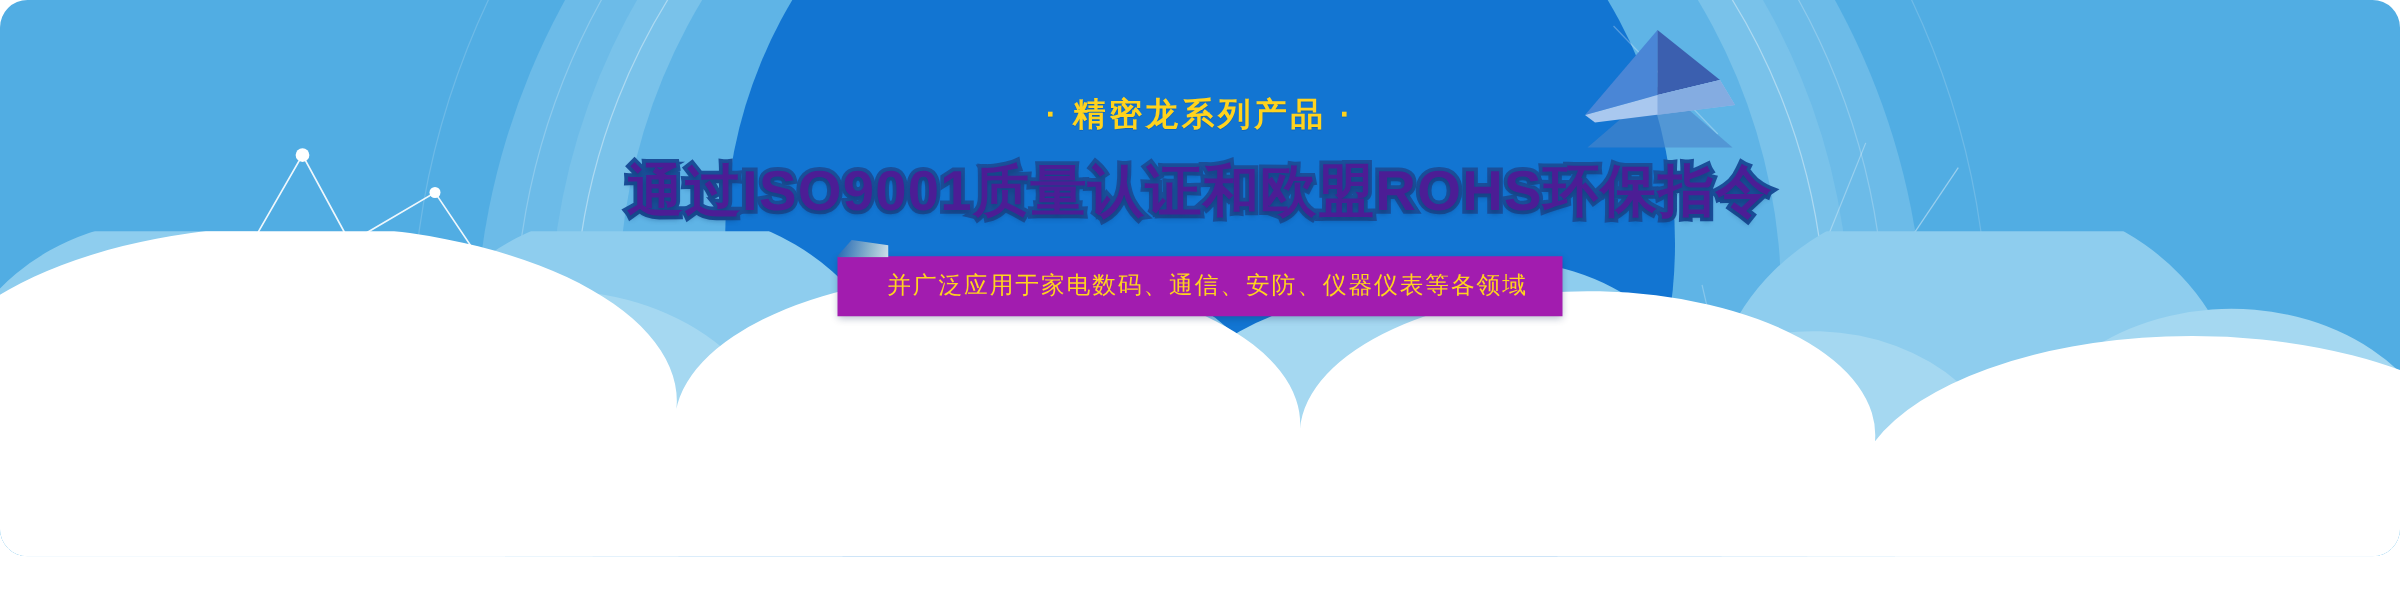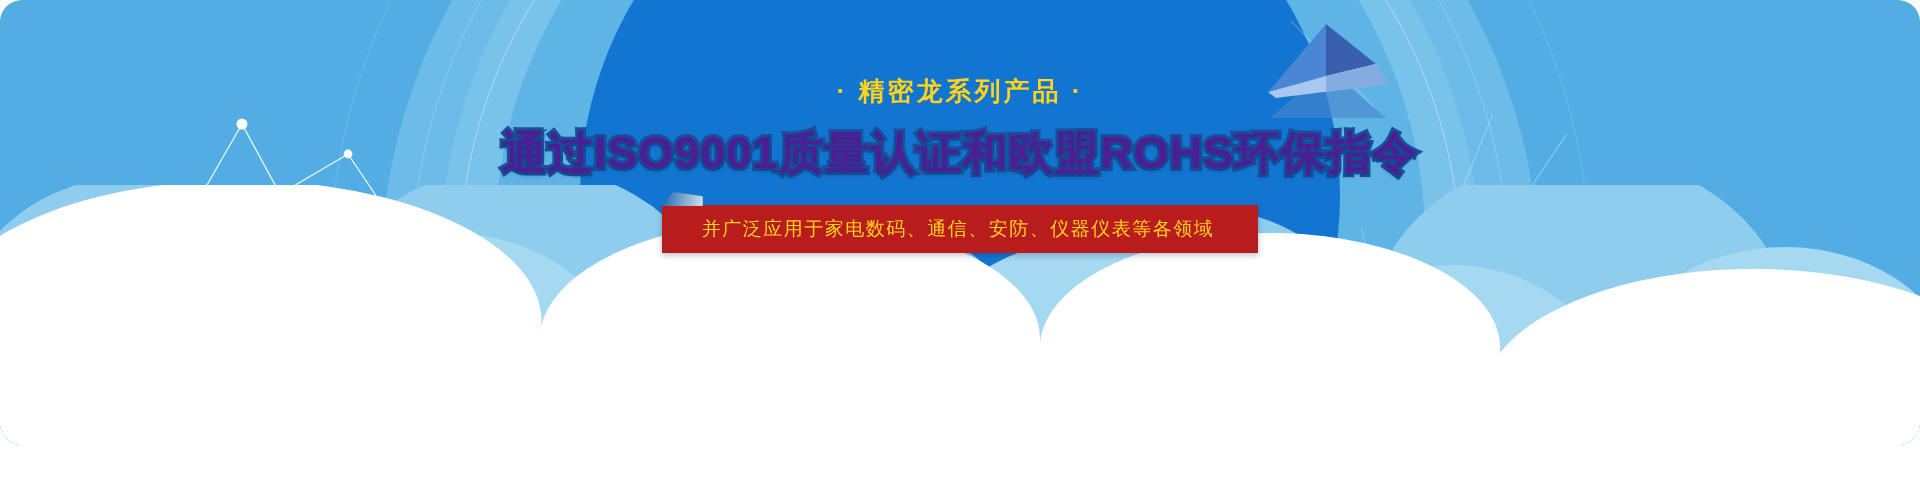--- a/index.html
+++ b/index.html
@@ -97,26 +97,26 @@
     white-space:nowrap;
     color:#4c1d95;
     -webkit-text-stroke:6px #1a4f99;
     paint-order:stroke fill;
     text-shadow:0 3px 4px rgba(8,46,98,.35);
   }
 
   #subbar{
     margin-top:30px;
     position:relative;
-    background:#b91c1c;
+    background:#a21caf;
     color:#ffd31e;
     font-size:19px;
     letter-spacing:1.5px;
     line-height:1;
-    padding:14px 44px 15px 40px;
+    padding:14px 28px 15px 40px;
     white-space:nowrap;
     box-shadow:0 2px 6px rgba(6,34,78,.30);
   }
   
   #subbar-tab{
     position:absolute;
     left:-1px;
     top:-13px;
     width:42px;
     height:14px;

